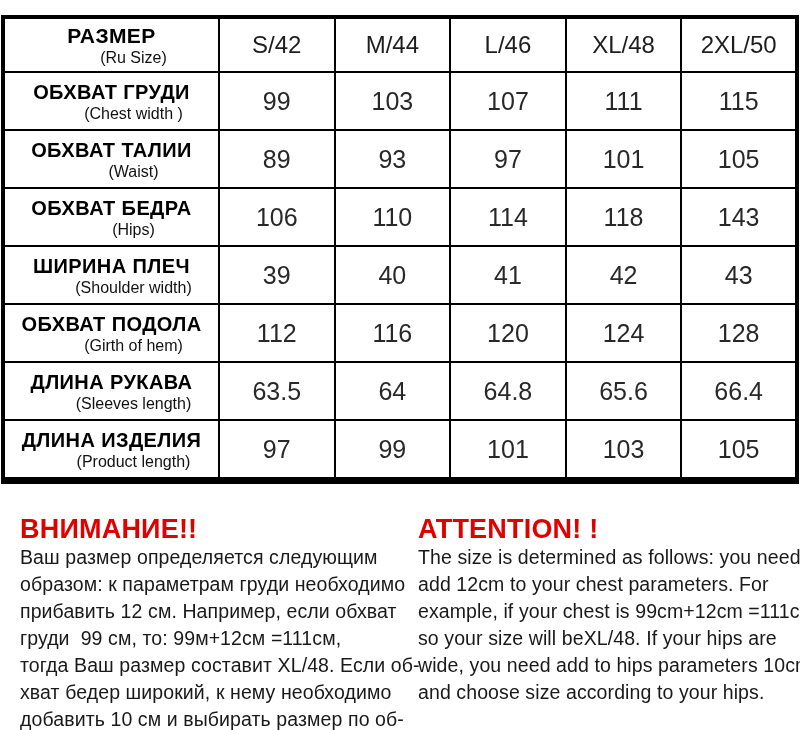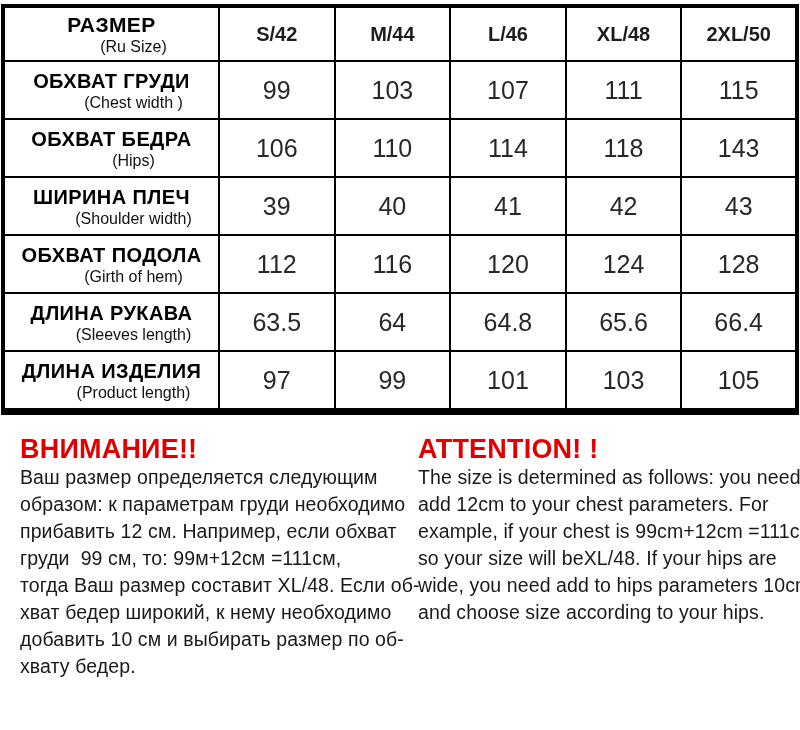--- a/index.html
+++ b/index.html
@@ -13,21 +13,21 @@
     overflow: hidden;
   }
   .page {
     width: 800px;
     height: 730px;
     box-sizing: border-box;
   }
   table.size-table {
     border-collapse: collapse;
     width: 798px;
-    margin: 4px 1px;
+    margin: 15px 1px;
     table-layout: fixed;
     background: #fff;
     border: 4px solid #000;
     border-bottom-width: 7px;
   }
   table.size-table td {
     border: 2px solid #000;
     text-align: center;
     vertical-align: middle;
     padding: 0;
@@ -42,23 +42,22 @@
   }
   .header-row .ru-label { font-size: 21px; }
   .en-label {
     font-size: 16px;
     line-height: 19px;
     color: #111;
     font-weight: normal;
     padding-left: 44px;
   }
   .size-head {
-    font-size: 20px;
+    font-size: 24px;
     color: #1d1d1d;
-    font-weight: bold;
   }
   .value-cell {
     font-size: 25px;
     color: #282828;
   }
   .notes {
     display: flex;
     padding: 15px 8px 0 20px;
     box-sizing: border-box;
     width: 800px;
@@ -112,20 +111,31 @@
         <div class="ru-label">ОБХВАТ ГРУДИ</div>
         <div class="en-label">(Chest width )</div>
       </td>
       <td class="value-cell">99</td>
       <td class="value-cell">103</td>
       <td class="value-cell">107</td>
       <td class="value-cell">111</td>
       <td class="value-cell">115</td>
     </tr>
 
+    <tr class="data-row">
+      <td>
+        <div class="ru-label">ОБХВАТ ТАЛИИ</div>
+        <div class="en-label">(Waist)</div>
+      </td>
+      <td class="value-cell">89</td>
+      <td class="value-cell">93</td>
+      <td class="value-cell">97</td>
+      <td class="value-cell">101</td>
+      <td class="value-cell">105</td>
+    </tr>
 
     <tr class="data-row">
       <td>
         <div class="ru-label">ОБХВАТ БЕДРА</div>
         <div class="en-label">(Hips)</div>
       </td>
       <td class="value-cell">106</td>
       <td class="value-cell">110</td>
       <td class="value-cell">114</td>
       <td class="value-cell">118</td>

